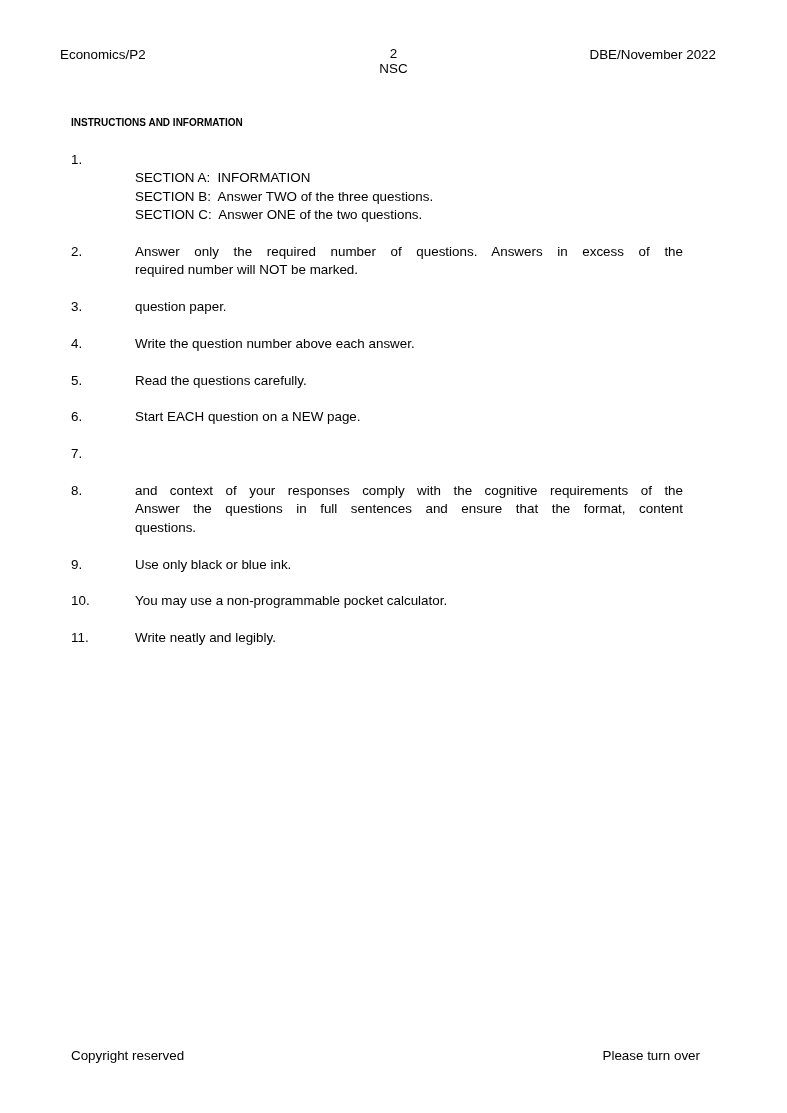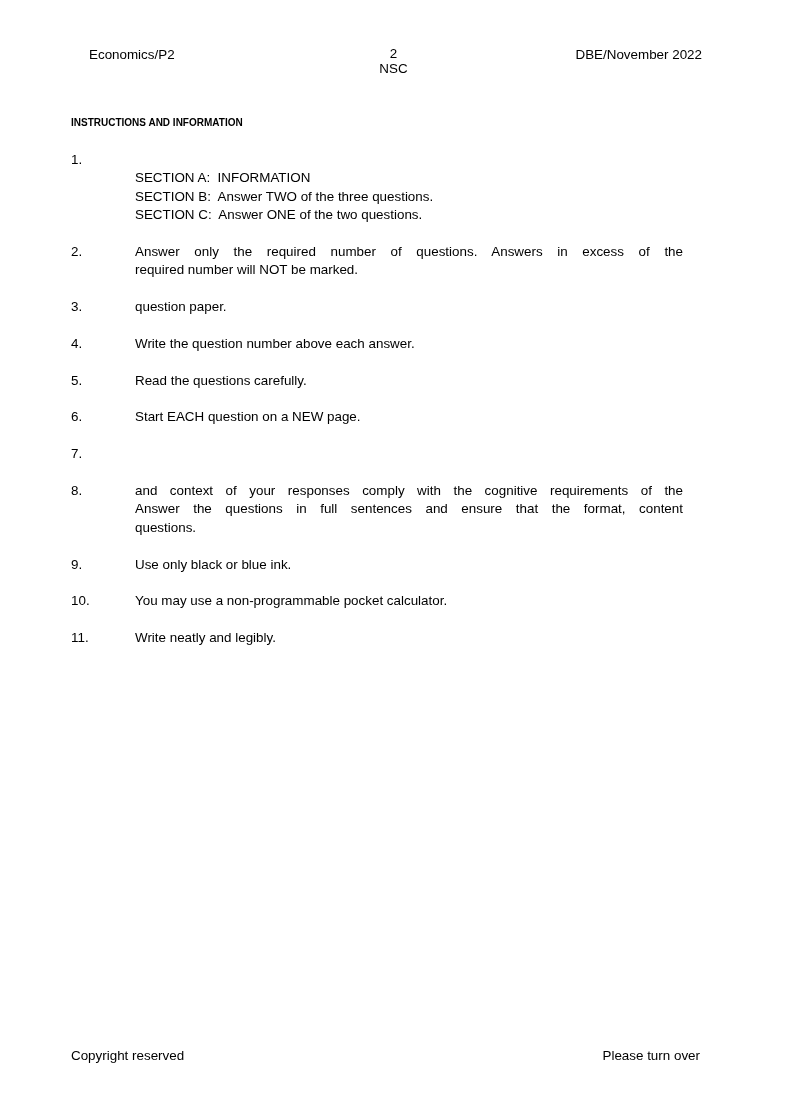--- a/index.html
+++ b/index.html
@@ -21,34 +21,34 @@
   
   .header {
     position: absolute;
     top: 46px;
     left: 0;
     right: 0;
     height: 40px;
   }
   .header-left {
     position: absolute;
-    left: 89px;
+    left: 60px;
     top: 0;
   }
   .header-center {
     position: absolute;
     left: 0;
     right: 0;
     top: 0;
     text-align: center;
     line-height: 15px;
   }
   .header-right {
     position: absolute;
-    right: 85px;
+    right: 71px;
     top: 0;
   }
   
   .content {
     position: absolute;
     top: 114px;
     left: 71px;
     width: 612px; 
   }
   .page-title {

